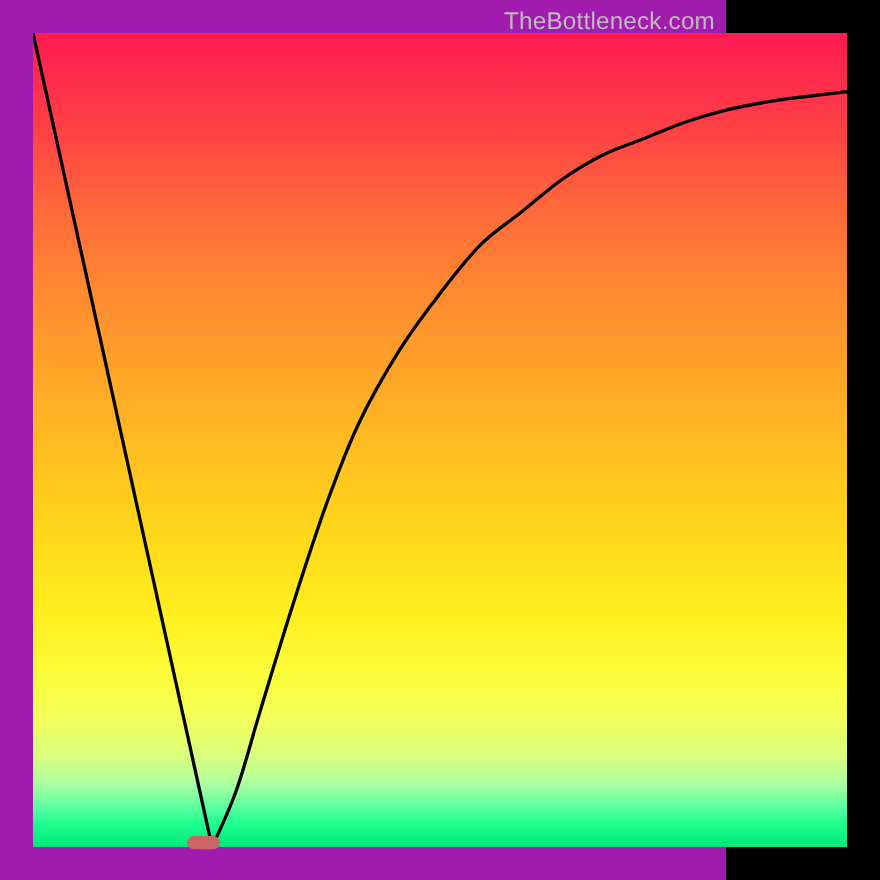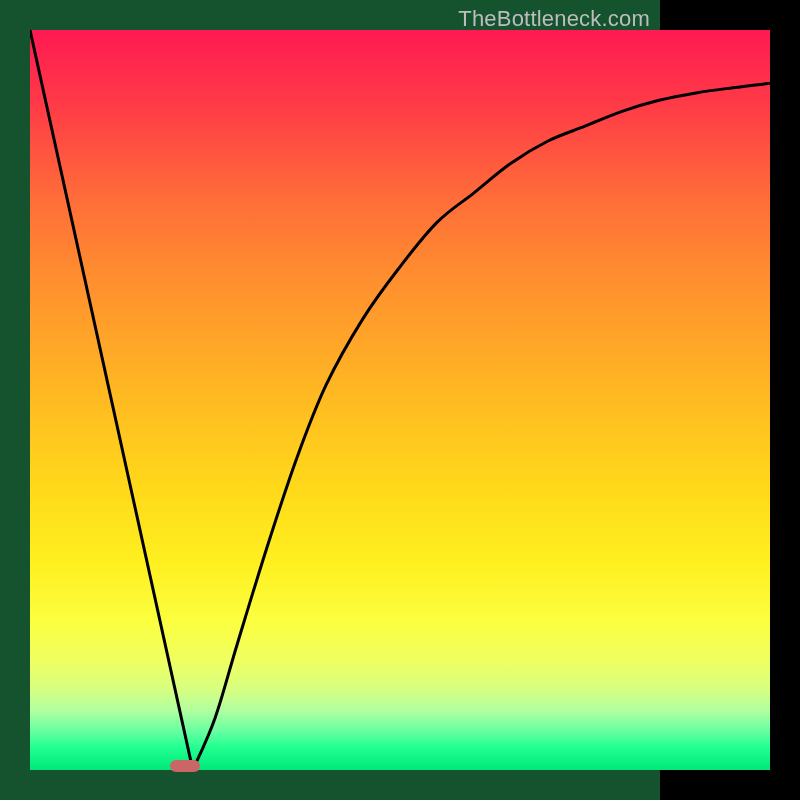--- a/index.html
+++ b/index.html
@@ -8,21 +8,21 @@
     width: 800px;
     height: 800px;
     background: #000;
     font-family: Arial, Helvetica, sans-serif;
     overflow: hidden;
   }
   .outer {
     position: relative;
     width: 660px;
     height: 800px;
-    background: #14532d;
+    background: #a21caf;
   }
   .plot {
     position: absolute;
     left: 30px;
     top: 30px;
     width: 740px;
     height: 740px;
     background: linear-gradient(to bottom,
       #ff1a52 0%,
       #ff3a47 10%,

